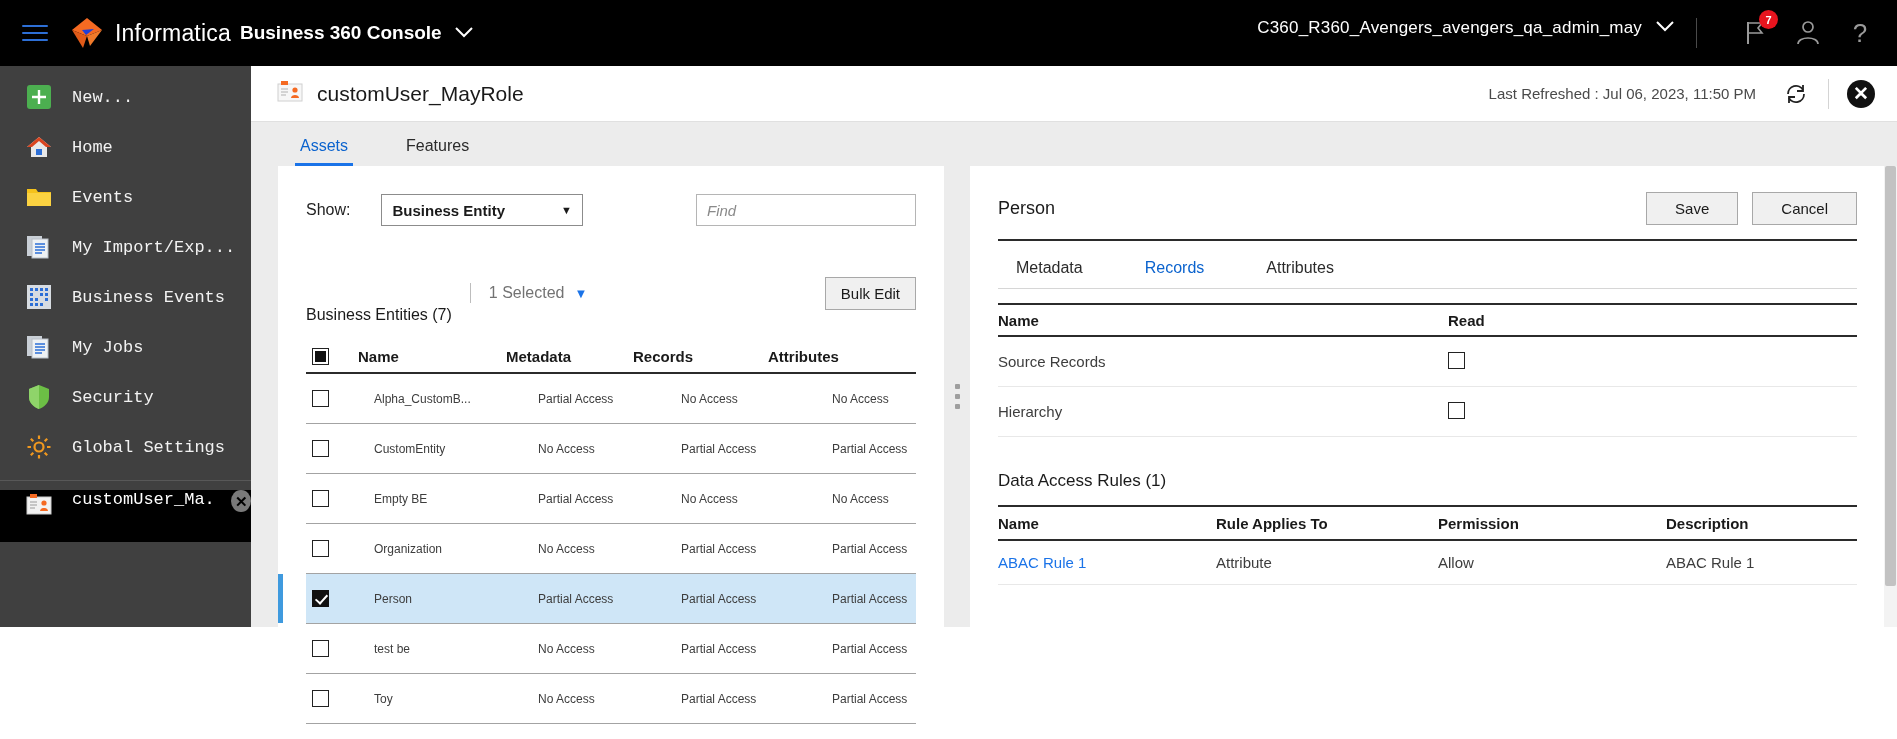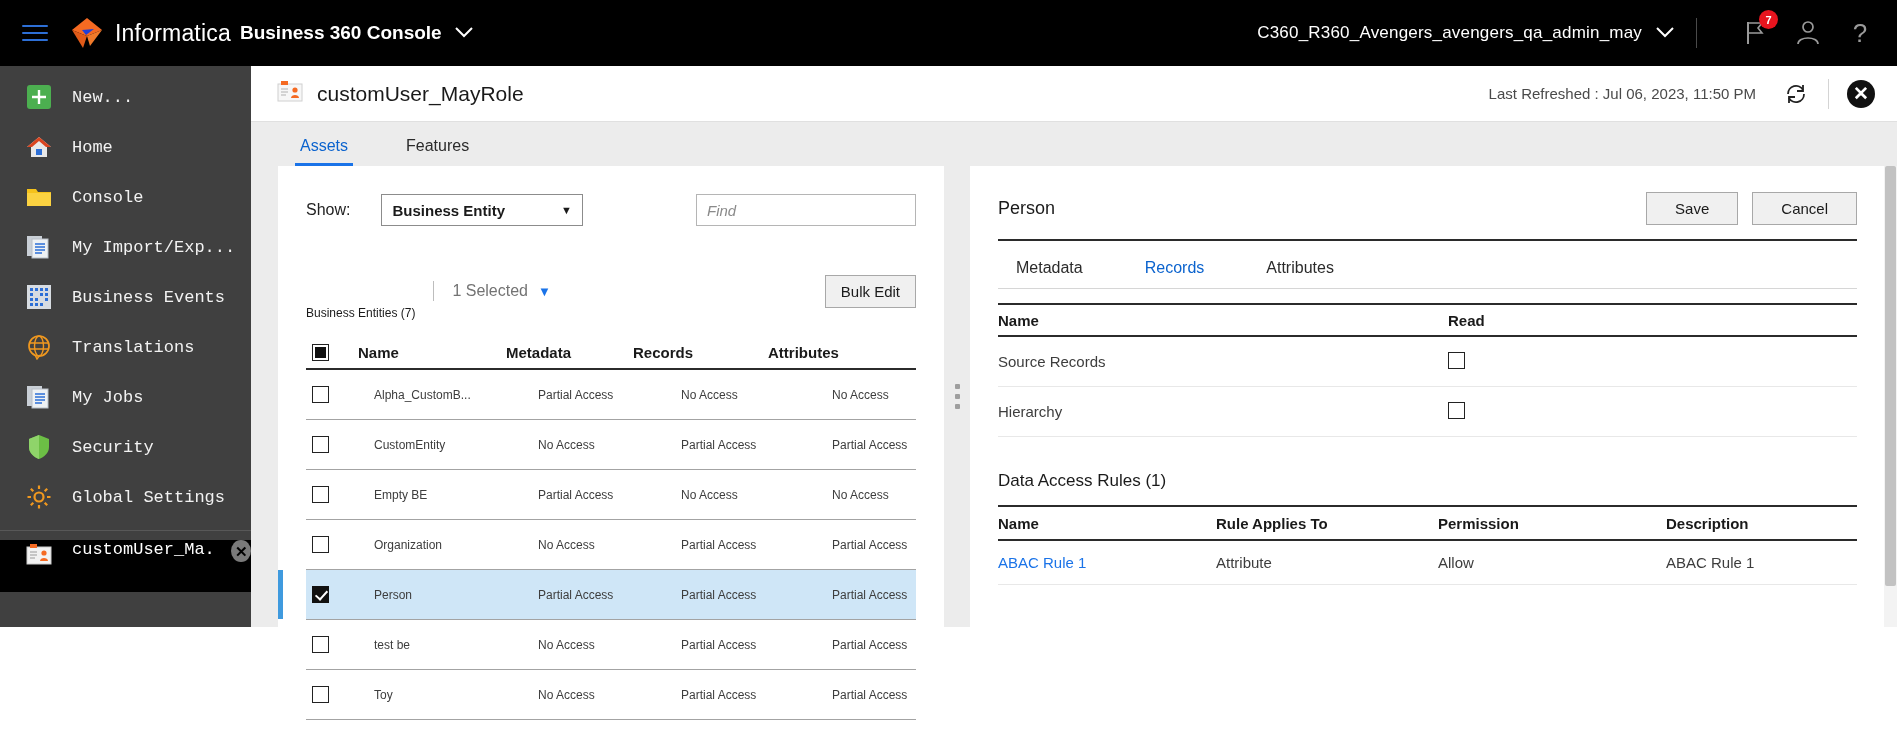--- a/index.html
+++ b/index.html
@@ -17,21 +17,21 @@
     display: flex; align-items: center; flex: 0 0 66px;
     position: relative;
   }
   .hamburger { width: 26px; margin-left: 22px; cursor: pointer; }
   .hamburger span { display: block; height: 2px; background: #2d6fd6; margin: 5px 0; border-radius: 1px; }
   .brand { display: flex; align-items: center; margin-left: 22px; }
   .brand-logo { width: 34px; height: 34px; position: relative; }
   .brand-name { font-size: 23px; font-weight: 400; letter-spacing: .2px; margin-left: 11px; color: #fff; }
   .brand-sub { font-size: 19px; font-weight: 600; margin-left: 9px; color: #ffffff; }
   .caret-down { margin-left: 13px; display: inline-block; }
-  .topbar-right { margin-left: auto; display: flex; align-items: center; padding-right: 22px; }
+  .topbar-right { margin-left: auto; display: flex; padding-right: 22px; }
   .org-name { font-size: 17px; color: #ffffff; letter-spacing: .2px; }
   .vsep { width: 1px; height: 30px; background: #4a4a4a; margin: 0 22px; }
   .ticon { width: 30px; height: 30px; margin-left: 22px; position: relative; display: flex; align-items: center; justify-content: center; cursor: pointer; }
   .badge {
     position: absolute; top: -8px; right: -7px; background: #e8141e; color: #fff;
     width: 19px; height: 19px; border-radius: 50%; font-size: 11px;
     display: flex; align-items: center; justify-content: center; font-weight: 600;
   }
   .help-q { font-size: 26px; color: #9a9a9a; line-height: 1; }
 
@@ -102,21 +102,21 @@
   .select-box .sel-caret { margin-left: auto; font-size: 11px; }
   .find-input {
     width: 220px; height: 32px; border: 1px solid #b5b5b5; background: #fff;
     margin-left: 113px; padding: 0 10px; font-size: 15px; font-style: italic;
     color: #8a8a8a; font-family: "Liberation Sans", sans-serif;
   }
   .find-input::placeholder { color: #8a8a8a; font-style: italic; }
   .rule-line { height: 2px; background: #2b2b2b; margin: 14px 28px 0 28px; }
 
   .count-row { display: flex; align-items: center; padding: 22px 28px 0 28px; }
-  .count-label { font-size: 12px; color: #1a1a1a; margin-top: 44px; }
+  .count-label { font-size: 16px; color: #1a1a1a; margin-top: 44px; }
   .count-div { width: 1px; height: 20px; background: #bdbdbd; margin: 0 18px; }
   .selected-link { font-size: 16px; color: #737373; cursor: pointer; }
   .sel-caret-blue { color: #1a73e8; font-size: 13px; margin-left: 10px; }
   .bulk-btn {
     margin-left: auto; border: 1px solid #a8a8a8; background: #f0f0f0;
     font-size: 15px; color: #1a1a1a; padding: 7px 15px; cursor: pointer;
     font-family: "Liberation Sans", sans-serif;
   }
 
   .be-table { margin: 16px 28px 0 28px; }
@@ -288,21 +288,21 @@
         <span class="side-label">Home</span>
       </div>
 
       <div class="side-item">
         <span class="side-ico">
           <svg width="28" height="24" viewBox="0 0 28 24">
             <path d="M2 4 H11 L13 7 H26 V21 H2 Z" fill="#f5c21b"></path>
             <path d="M2 8 H26 V21 H2 Z" fill="#fbd241"></path>
           </svg>
         </span>
-        <span class="side-label">Console</span>
+        <span class="side-label">Events</span>
       </div>
 
       <div class="side-item">
         <span class="side-ico">
           <svg width="28" height="26" viewBox="0 0 28 26">
             <rect x="2" y="2" width="15" height="20" fill="#c9cfd6"></rect>
             <rect x="7" y="5" width="16" height="19" fill="#eef1f4" stroke="#b9c0c8"></rect>
             <path d="M10 10 H20 M10 13 H20 M10 16 H20 M10 19 H17" stroke="#2d6fd6" stroke-width="1.6"></path>
           </svg>
         </span>
@@ -326,31 +326,20 @@
                 <rect x="19" y="14" width="3" height="3"></rect>
               <rect x="4" y="19" width="3" height="3"></rect>
                 <rect x="9" y="19" width="3" height="3"></rect>
                 <rect x="14" y="19" width="3" height="3"></rect>
             </g>
           </svg>
         </span>
         <span class="side-label">Business Events</span>
       </div>
 
-      <div class="side-item">
-        <span class="side-ico">
-          <svg width="26" height="26" viewBox="0 0 26 26">
-            <circle cx="13" cy="12" r="10" stroke="#f0981f" stroke-width="1.7" fill="none"></circle>
-            <ellipse cx="13" cy="12" rx="4.5" ry="10" stroke="#f0981f" stroke-width="1.4" fill="none"></ellipse>
-            <path d="M3 9 H23 M3 15 H23" stroke="#f0981f" stroke-width="1.4"></path>
-            <path d="M9 21 L11 25 L14 21" stroke="#f0981f" stroke-width="1.4" fill="none"></path>
-          </svg>
-        </span>
-        <span class="side-label">Translations</span>
-      </div>
 
       <div class="side-item">
         <span class="side-ico">
           <svg width="28" height="26" viewBox="0 0 28 26">
             <rect x="2" y="2" width="15" height="20" fill="#c9cfd6"></rect>
             <rect x="7" y="5" width="16" height="19" fill="#eef1f4" stroke="#b9c0c8"></rect>
             <path d="M10 10 H20 M10 13 H20 M10 16 H20 M10 19 H17" stroke="#2d6fd6" stroke-width="1.6"></path>
           </svg>
         </span>
         <span class="side-label">My Jobs</span>

